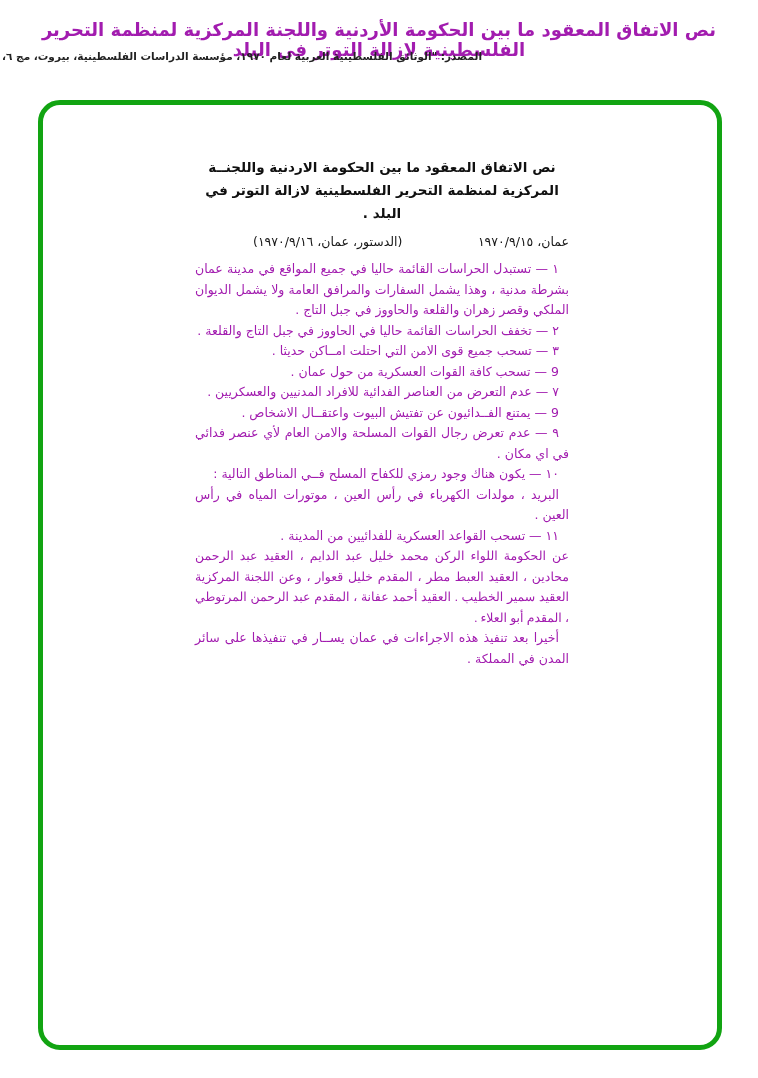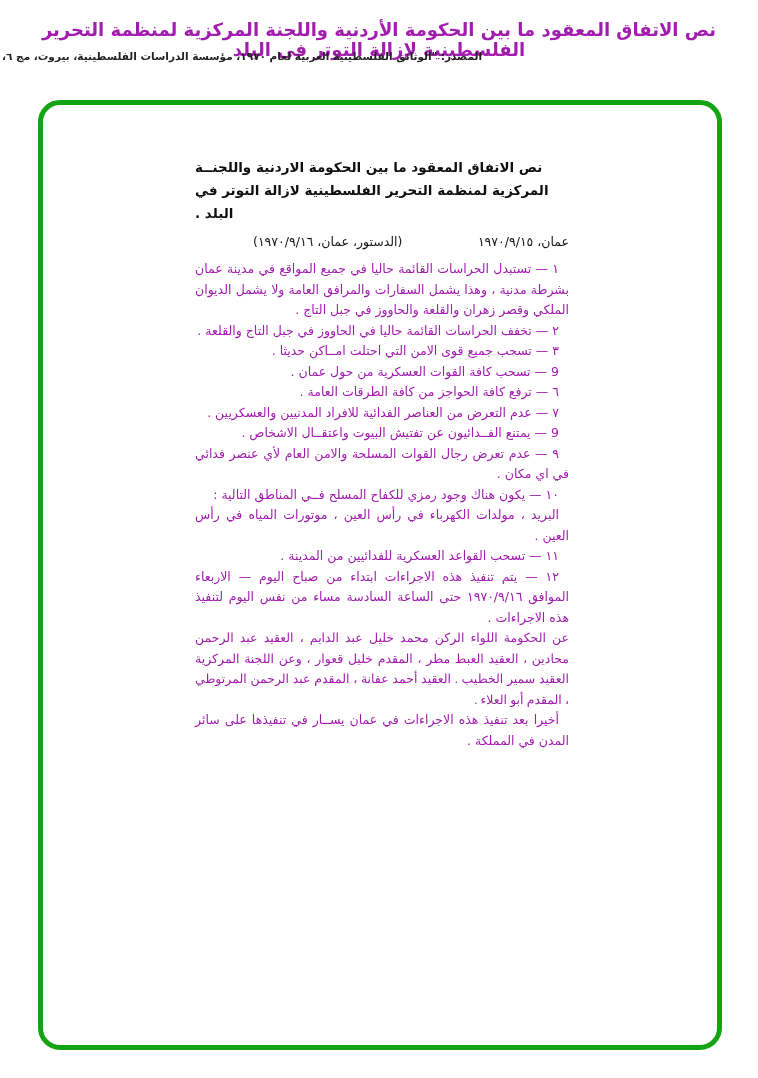--- a/index.html
+++ b/index.html
@@ -56,21 +56,21 @@
     position: absolute;
     left: 195px;
     top: 156px;
     width: 374px;
     direction: rtl;
   }
   .doc-title {
     font-weight: bold;
     font-size: 13.5px;
     line-height: 23px;
-    text-align: left;
+    text-align: center;
     color: #101010;
   }
   .dateline {
     display: flex;
     justify-content: space-between;
     padding-left: 58px;
     margin-top: 9px;
     font-size: 12.5px;
     color: #161616;
   }
@@ -106,27 +106,25 @@
     <div class="dateline">
       <span>عمان، ١٩٧٠/٩/١٥</span>
       <span>(الدستور، عمان، ١٩٧٠/٩/١٦)</span>
     </div>
 
     <div class="body-text">
       <p class="para">١ — تستبدل الحراسات القائمة حاليا في جميع المواقع في مدينة عمان بشرطة مدنية ، وهذا يشمل السفارات والمرافق العامة ولا يشمل الديوان الملكي وقصر زهران والقلعة والحاووز في جبل التاج .</p>
       <p class="para">٢ — تخفف الحراسات القائمة حاليا في الحاووز في جبل التاج والقلعة .</p>
       <p class="para">٣ — تسحب جميع قوى الامن التي احتلت امــاكن حديثا .</p>
       <p class="para">9 — تسحب كافة القوات العسكرية من حول عمان .</p>
-      <p class="para">٦ — ترفع كافة الحواجز من كافة الطرقات العامة .</p>
       <p class="para">٧ — عدم التعرض من العناصر الفدائية للافراد المدنيين والعسكريين .</p>
       <p class="para">9 — يمتنع الفــدائيون عن تفتيش البيوت واعتقــال الاشخاص .</p>
       <p class="para">٩ — عدم تعرض رجال القوات المسلحة والامن العام لأي عنصر فدائي في اي مكان .</p>
       <p class="para">١٠ — يكون هناك وجود رمزي للكفاح المسلح فــي المناطق التالية :</p>
       <p class="para">البريد ، مولدات الكهرباء في رأس العين ، موتورات المياه في رأس العين .</p>
       <p class="para">١١ — تسحب القواعد العسكرية للفدائيين من المدينة .</p>
-      <p class="para">١٢ — يتم تنفيذ هذه الاجراءات ابتداء من صباح اليوم — الاربعاء الموافق ١٩٧٠/٩/١٦ حتى الساعة السادسة مساء من نفس اليوم لتنفيذ هذه الاجراءات .</p>
       <p class="para flush">عن الحكومة اللواء الركن محمد خليل عبد الدايم ، العقيد عبد الرحمن محادين ، العقيد العبط مطر ، المقدم خليل قعوار ، وعن اللجنة المركزية العقيد سمير الخطيب . العقيد أحمد عفانة ، المقدم عبد الرحمن المرتوطي ، المقدم أبو العلاء .</p>
       <p class="para">أخيرا بعد تنفيذ هذه الاجراءات في عمان يســار في تنفيذها على سائر المدن في المملكة .</p>
     </div>
 
   </div>
 
 </div>
 
 </body></html>

